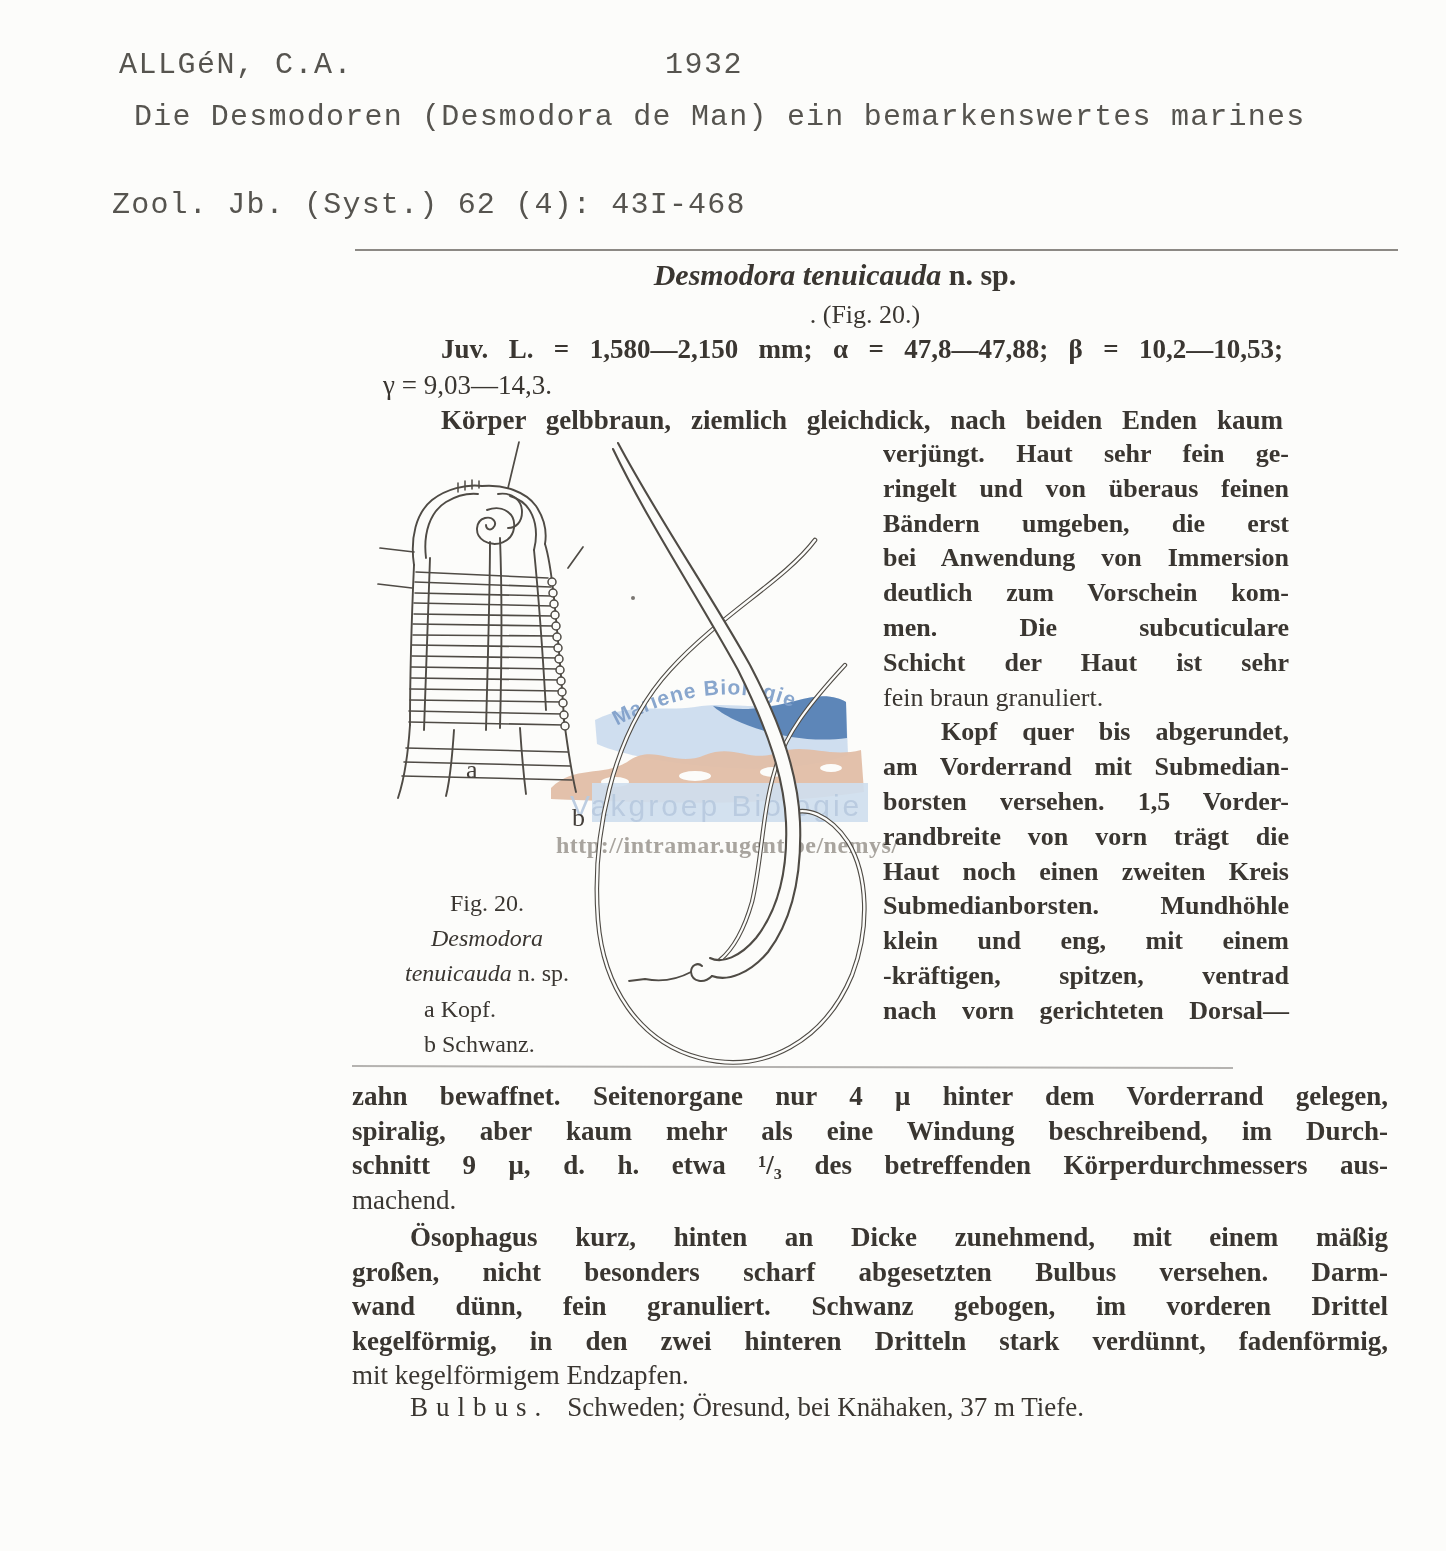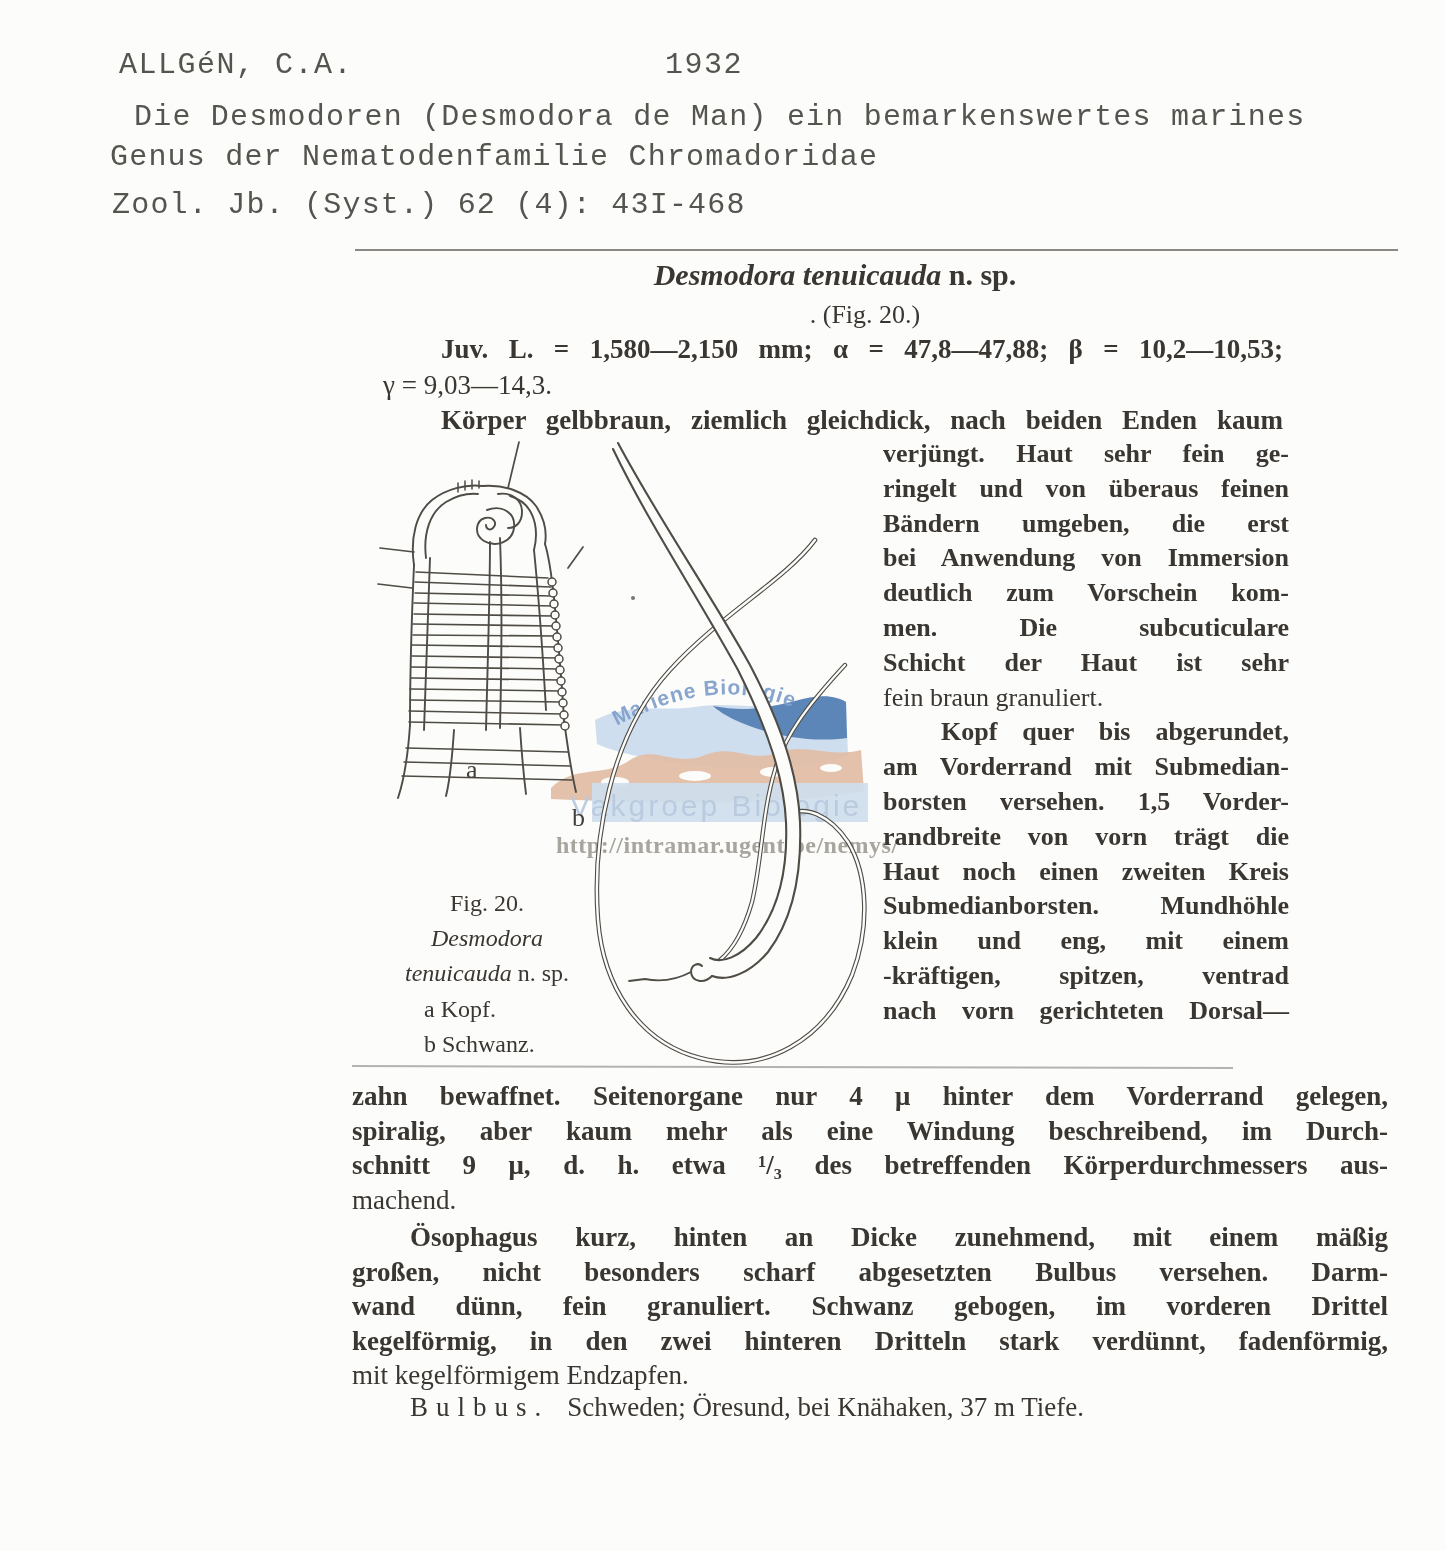--- a/index.html
+++ b/index.html
@@ -35,21 +35,20 @@
   .sep2{left:352px;top:1066px;width:881px;height:2px;background:#7a7672;opacity:.55;transform:rotate(.12deg);}
 </style>
 </head>
 <body>
 
 <div class="page">
 
   <div class="abs mono hdr-author">ALLGéN, C.A.</div>
   <div class="abs mono hdr-year">1932</div>
   <div class="abs mono hdr-t1">Die Desmodoren (Desmodora de Man) ein bemarkenswertes marines</div>
-  <div class="abs mono hdr-t2">Genus der Nematodenfamilie Chromadoridae</div>
   <div class="abs mono hdr-cite">Zool. Jb. (Syst.) 62 (4): 43I-468</div>
 
   <div class="abs rule" style="left:355px;top:249px;width:1043px;"></div>
 
   <div class="abs title-line">
     <span class="sp">Desmodora tenuicauda</span><span> n. sp.</span>
   </div>
   <div class="abs figref">. (Fig. 20.)</div>
 
   <div class="abs tblock" style="left:383px;top:332px;width:900px;">

